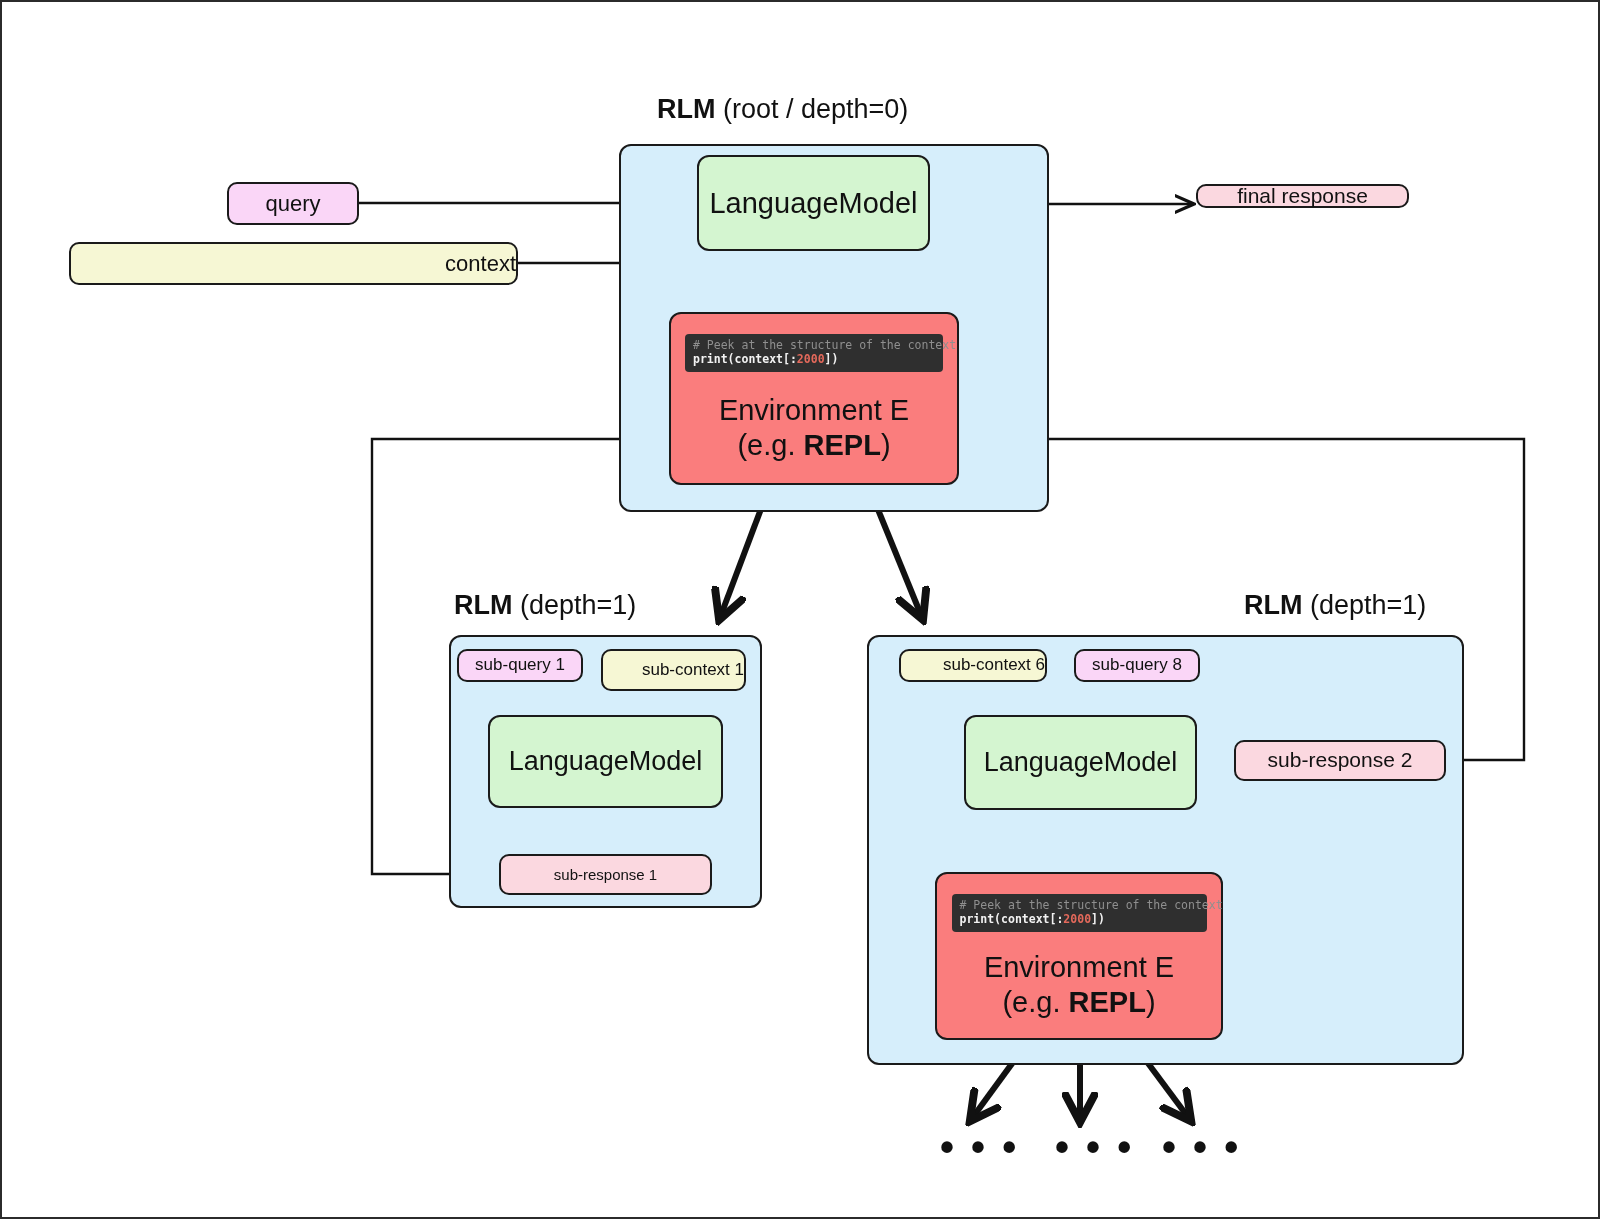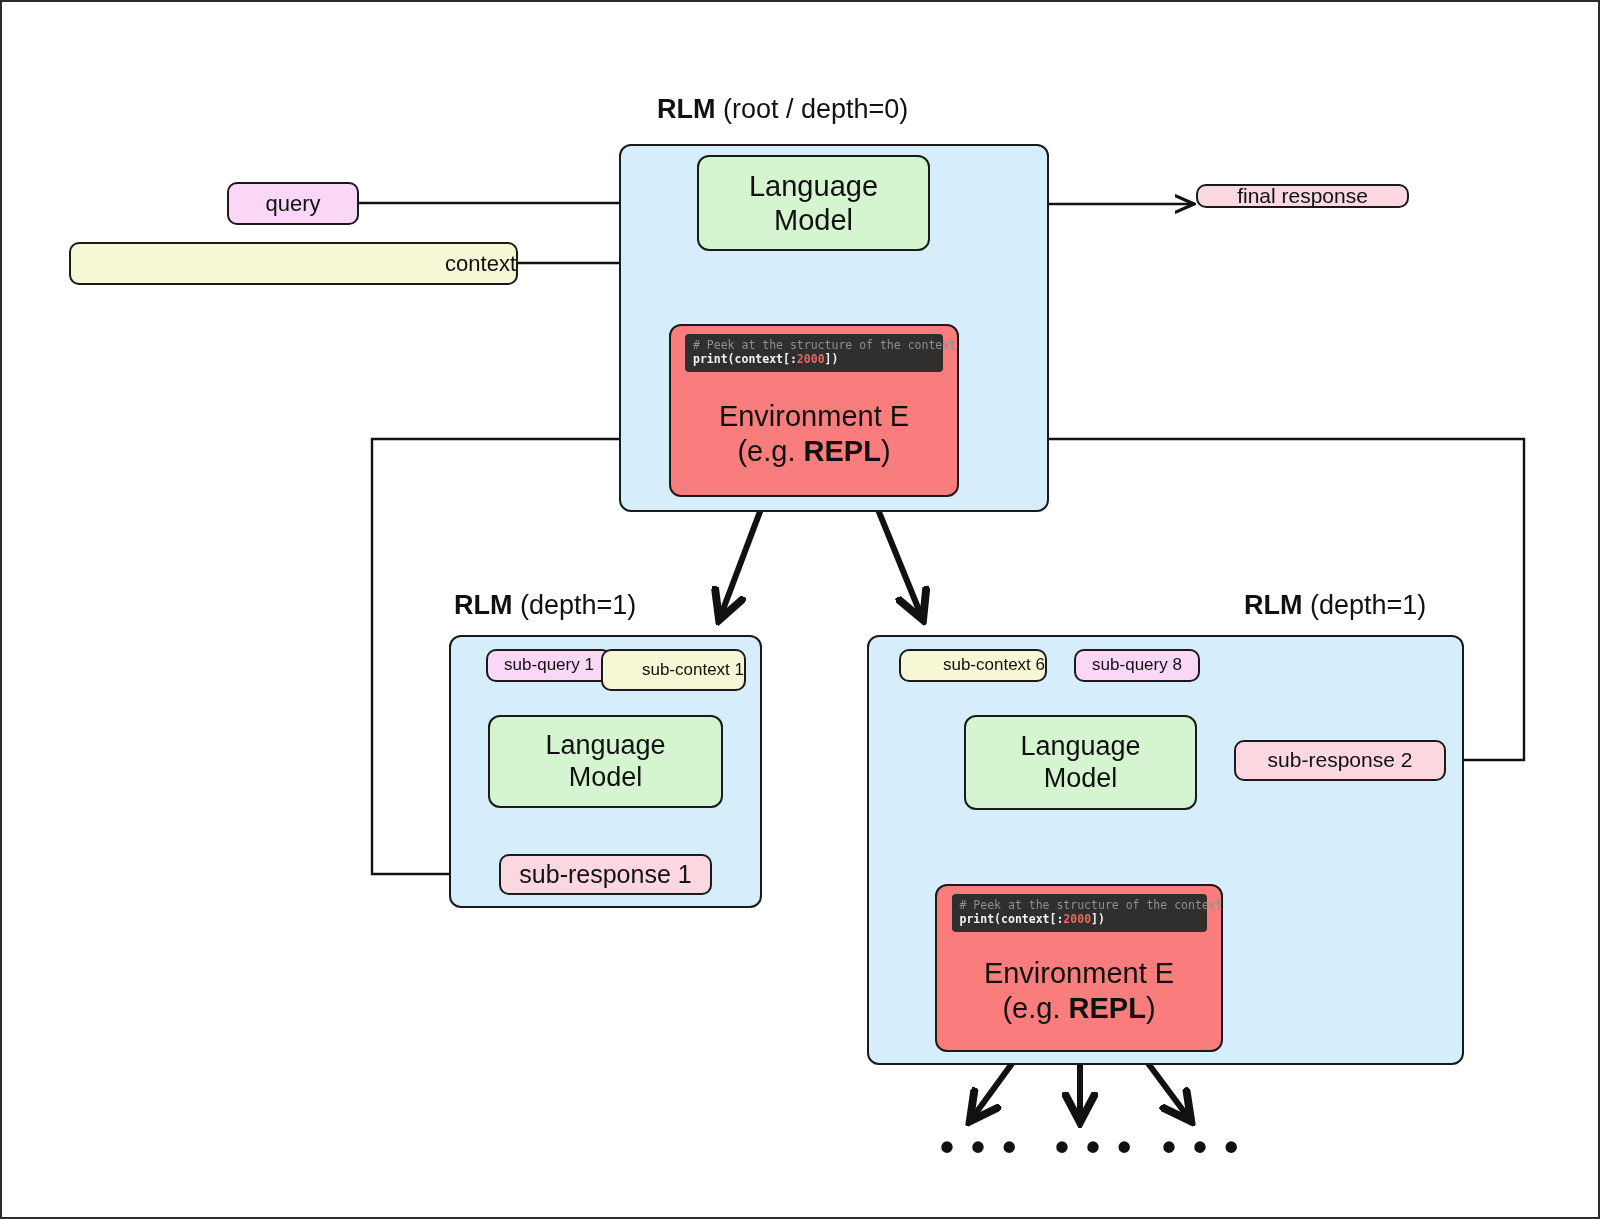--- a/index.html
+++ b/index.html
@@ -46,29 +46,28 @@
     position: absolute;
     font-size: 27px;
     color: #111111;
     white-space: nowrap;
   }
   .grp-title b { font-weight: 700; }
   .lm {
     background: #d4f5d0;
     font-size: 29px;
     border-radius: 12px;
-    flex-direction: column;
+    flex-direction: row;
   }
   .env {
     background: #fa7d7d;
     border-radius: 12px;
     flex-direction: column;
     justify-content: flex-start;
-    padding-top: 8px;
-    margin-top: 12px;
+    padding-top: 20px;
   }
   .env-label {
     font-size: 29px;
     line-height: 1.2;
     margin-top: auto;
     margin-bottom: auto;
   }
   .env-label b { font-weight: 700; }
   .code {
     background: #2f2f2f;
@@ -175,33 +174,33 @@
         <span>(e.g. </span><b>REPL</b><span>)</span>
       </div>
     </div>
   </div>
 
   <div class="grp-title" style="left:452px; top:588px;">
     <b>RLM</b><span> (depth=1)</span>
   </div>
   <div class="grp" style="left:447px; top:633px; width:313px; height:273px;"></div>
 
-  <div class="node pill-q" style="left:484px; top:647px; width:126px; height:33px; font-size:17px;">
+  <div class="node pill-q" style="left:455px; top:647px; width:126px; height:33px; font-size:17px;">
     <span>sub-query 1</span>
   </div>
   <div class="node pill-c" style="left:599px; top:647px; width:145px; height:42px; font-size:17px;">
     <span>sub-context 1</span>
   </div>
 
   <div class="node lm" style="left:486px; top:713px; width:235px; height:93px; font-size:27px;">
     <span>Language</span>
     <span>Model</span>
   </div>
 
-  <div class="node pill-r" style="left:497px; top:852px; width:213px; height:41px; font-size:25px;">
+  <div class="node pill-r" style="left:497px; top:852px; width:213px; height:41px; font-size:15px;">
     <span>sub-response 1</span>
   </div>
 
   <div class="grp-title" style="left:1242px; top:588px;">
     <b>RLM</b><span> (depth=1)</span>
   </div>
   <div class="grp" style="left:865px; top:633px; width:597px; height:430px;"></div>
 
   <div class="node pill-c" style="left:897px; top:647px; width:148px; height:33px; font-size:17px;">
     <span>sub-context 6</span>

